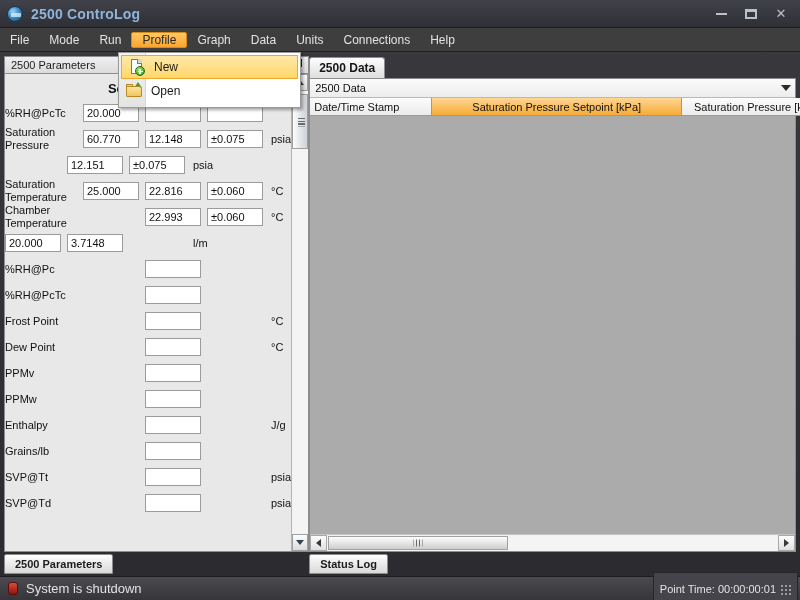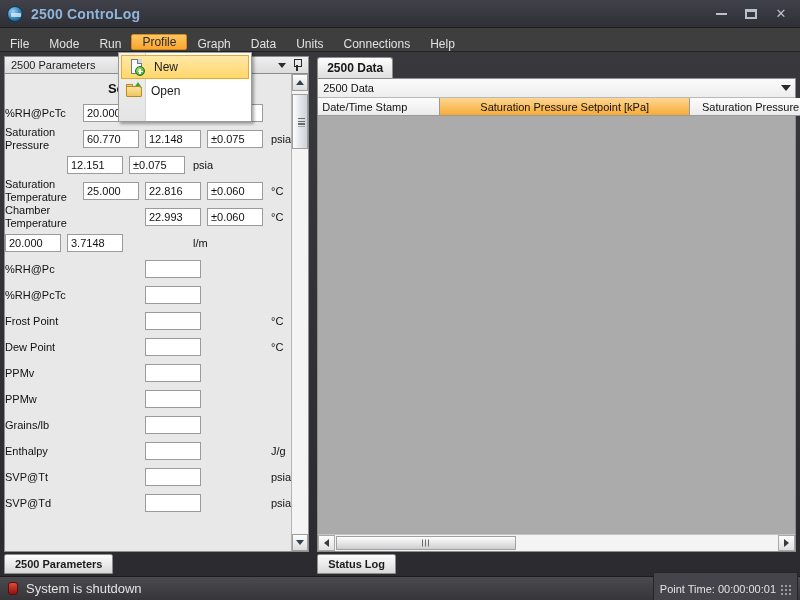--- a/index.html
+++ b/index.html
@@ -45,45 +45,45 @@
     width: 30px; height: 22px; display: flex; align-items: center; justify-content: center;
     color: #b9c2cc; font-size: 13px;
   }
   .win-btn .mn { display:block; width:11px; height:2px; background:#b9c2cc; }
   .win-btn .mx { display:block; width:12px; height:10px; border:2px solid #b9c2cc; border-top-width:3px; }
 
   
   .menubar {
     height: 24px; flex: 0 0 24px;
     background: #3e3e3e;
-    display: flex; align-items: flex-end;
+    display: flex; align-items: center;
     border-bottom: 1px solid #222;
     position: relative; z-index: 40;
   }
   .menu-item {
     display: flex; align-items: center; padding: 0 10px;
     color: #e2e2e2; font-size: 12px; white-space: nowrap;
   }
   .menu-item.active {
     background: linear-gradient(#ffc864, #fba52e);
     color: #2b2b2b;
     border: 1px solid #d98a16;
     border-radius: 2px;
     margin: 1px 0;
   }
 
   
   .dropdown {
     position: absolute;
     left: 118px; top: 52px;
-    width: 134px;
+    width: 183px;
     background: #ffffff;
     border: 1px solid #9a9a9a;
     z-index: 100;
-    padding: 2px 0 18px 0;
+    padding: 2px 0 4px 0;
     box-shadow: 2px 2px 3px rgba(0,0,0,.35);
   }
   .dropdown::before {
     content: ""; position: absolute; left: 0; top: 0;
     width: 26px; height: 100%;
     background: linear-gradient(#f2f2f2, #e4e4e4);
     border-right: 1px solid #d6d6d6;
   }
   .dd-item {
     position: relative; z-index: 2;
@@ -128,21 +128,21 @@
     position: absolute; left: 1px; top: 2px; width: 7px; height: 3px;
     background: #f3cd73; border: 1px solid #b98a20; border-bottom: 0; border-radius: 1px 1px 0 0;
   }
   .ic-folder .arr {
     position: absolute; left: 9px; top: 0px; width: 0; height: 0;
     border-left: 4px solid transparent; border-right: 4px solid transparent;
     border-bottom: 6px solid #3ea320;
   }
 
   
-  .workspace { flex: 1 1 auto; display: flex; padding: 4px 4px 0 4px; gap: 8px; min-height: 0; }
+  .workspace { flex: 1 1 auto; display: flex; padding: 4px 4px 0 4px; gap: 0; min-height: 0; }
 
   .pane { display: flex; flex-direction: column; min-height: 0; }
   .left-pane { flex: 0 0 290px; }
   .right-pane { flex: 1 1 auto; min-width: 0; }
 
   
   .panel-head {
     height: 18px; flex: 0 0 18px;
     background: linear-gradient(#efefef, #dcdcdc);
     border: 1px solid #8d8d8d;
@@ -486,36 +486,36 @@
               <div class="prow">
                 <div class="plabel">PPMw</div>
                 <div class="cell"></div>
                 <div class="cell">
                   <div class="fld"></div>
                 </div>
                 <div class="cell"></div>
                 <div class="unit"></div>
               </div>
               <div class="prow">
+                <div class="plabel">Enthalpy</div>
+                <div class="cell"></div>
+                <div class="cell">
+                  <div class="fld"></div>
+                </div>
+                <div class="cell"></div>
+                <div class="unit">J/g</div>
+              </div>
+              <div class="prow">
                 <div class="plabel">Grains/lb</div>
                 <div class="cell"></div>
                 <div class="cell">
                   <div class="fld"></div>
                 </div>
                 <div class="cell"></div>
                 <div class="unit"></div>
-              </div>
-              <div class="prow">
-                <div class="plabel">Enthalpy</div>
-                <div class="cell"></div>
-                <div class="cell">
-                  <div class="fld"></div>
-                </div>
-                <div class="cell"></div>
-                <div class="unit">J/g</div>
               </div>
               <div class="prow">
                 <div class="plabel">SVP@Tt</div>
                 <div class="cell"></div>
                 <div class="cell">
                   <div class="fld"></div>
                 </div>
                 <div class="cell"></div>
                 <div class="unit">psia</div>
               </div>

